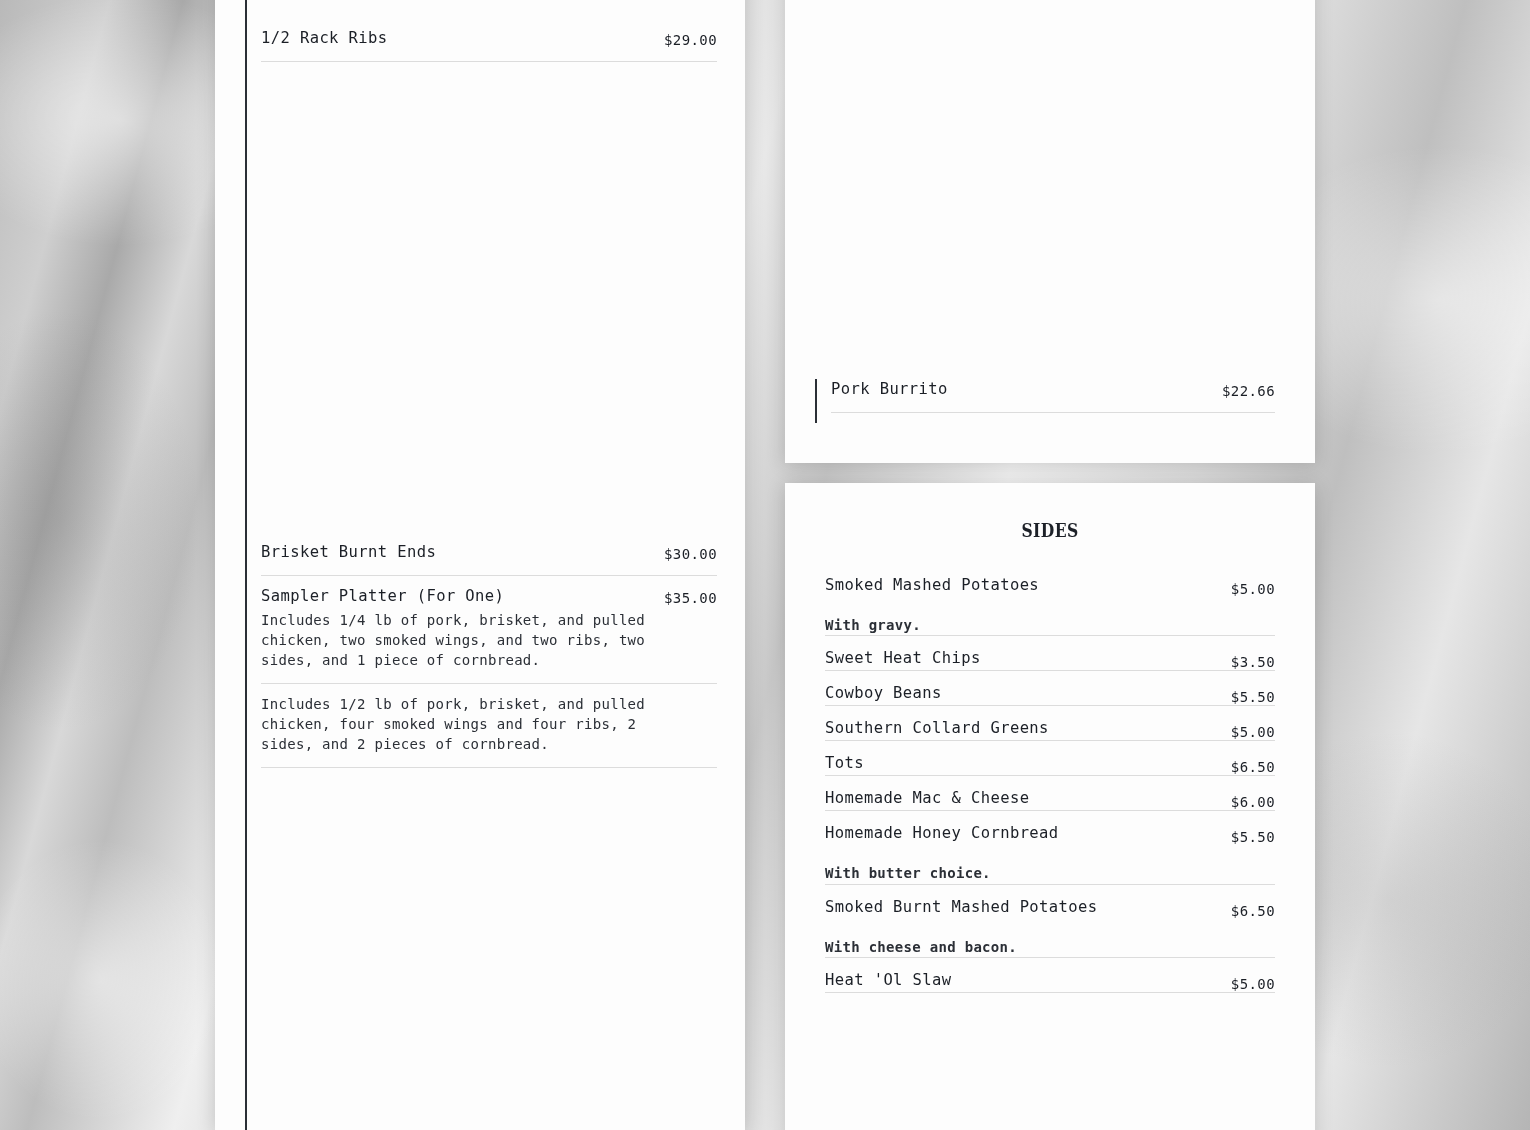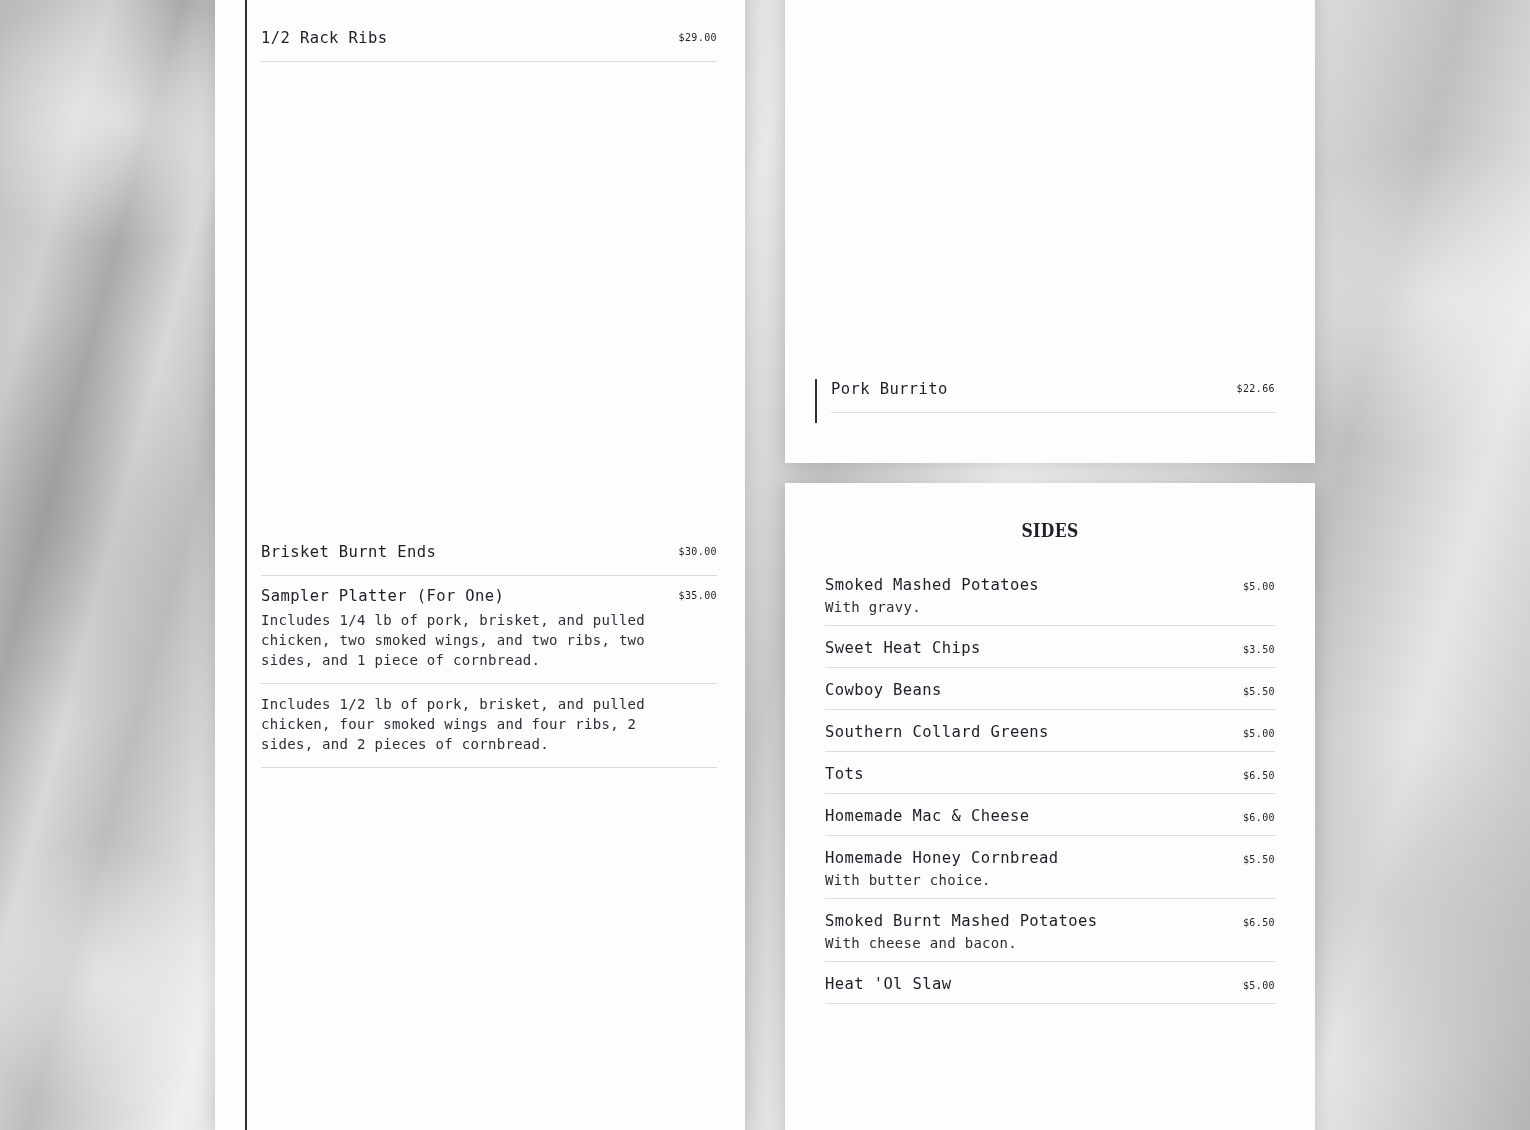--- a/index.html
+++ b/index.html
@@ -102,45 +102,45 @@
     gap: 4px;
   }
   .item-name {
     font-size: 15.5px;
     letter-spacing: 0.4px;
     color: #1b1f26;
     line-height: 1.35;
     white-space: nowrap;
   }
   .item-price {
-    font-size: 10px;
+    font-size: 14px;
     letter-spacing: 0.4px;
     color: #1b1f26;
     white-space: nowrap;
     padding-top: 4px;
   }
   .item-desc {
     font-size: 14px;
     line-height: 1.45;
     letter-spacing: 0.3px;
     color: #2b2f36;
     margin-top: 3px;
     max-width: 400px;
   }
 
   
   .gap-lg { height: 470px; }
   .gap-top { height: 148px; }
 
   .sides .item {
-    padding-bottom: 8px;
+    padding-bottom: 0;
     margin-bottom: 12px;
   }
   .sides .item-price { padding-top: 6px; }
-  .sides .item-desc { margin-top: 1px; }
+  .sides .item-desc { margin-top: 18px; font-weight: bold; }
 </style>
 </head>
 <body>
 
 <div class="bg-noise"></div>
 
 <div class="sheet" id="left-card">
   <div id="left-inner">
     <div class="gap-top"></div>
 

